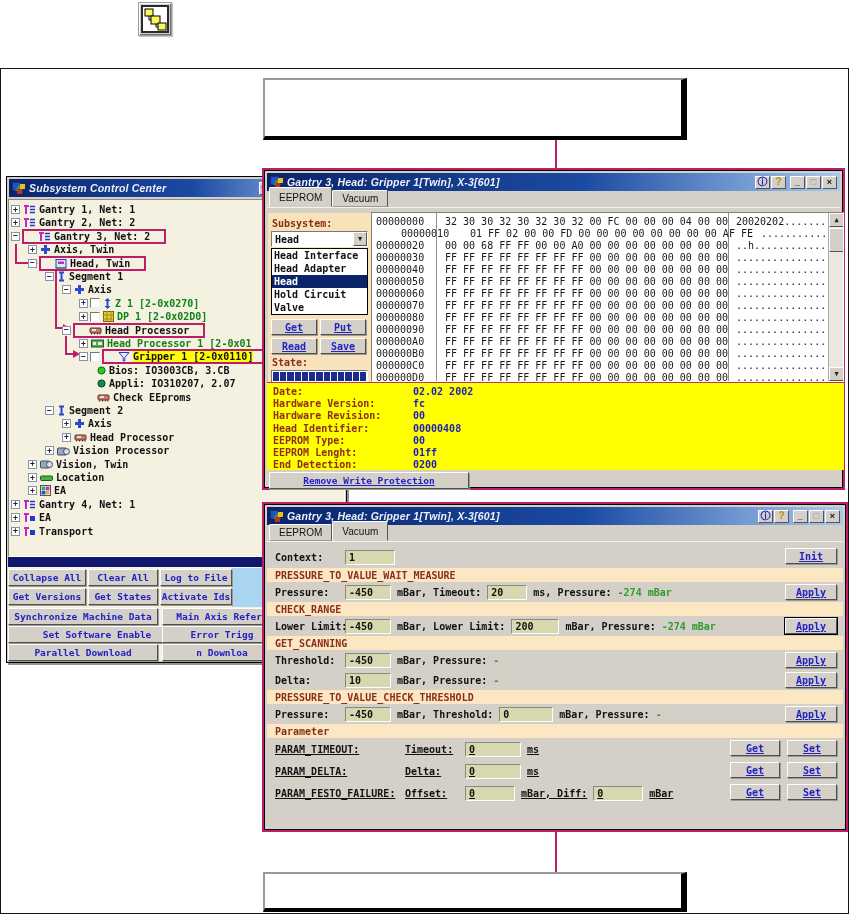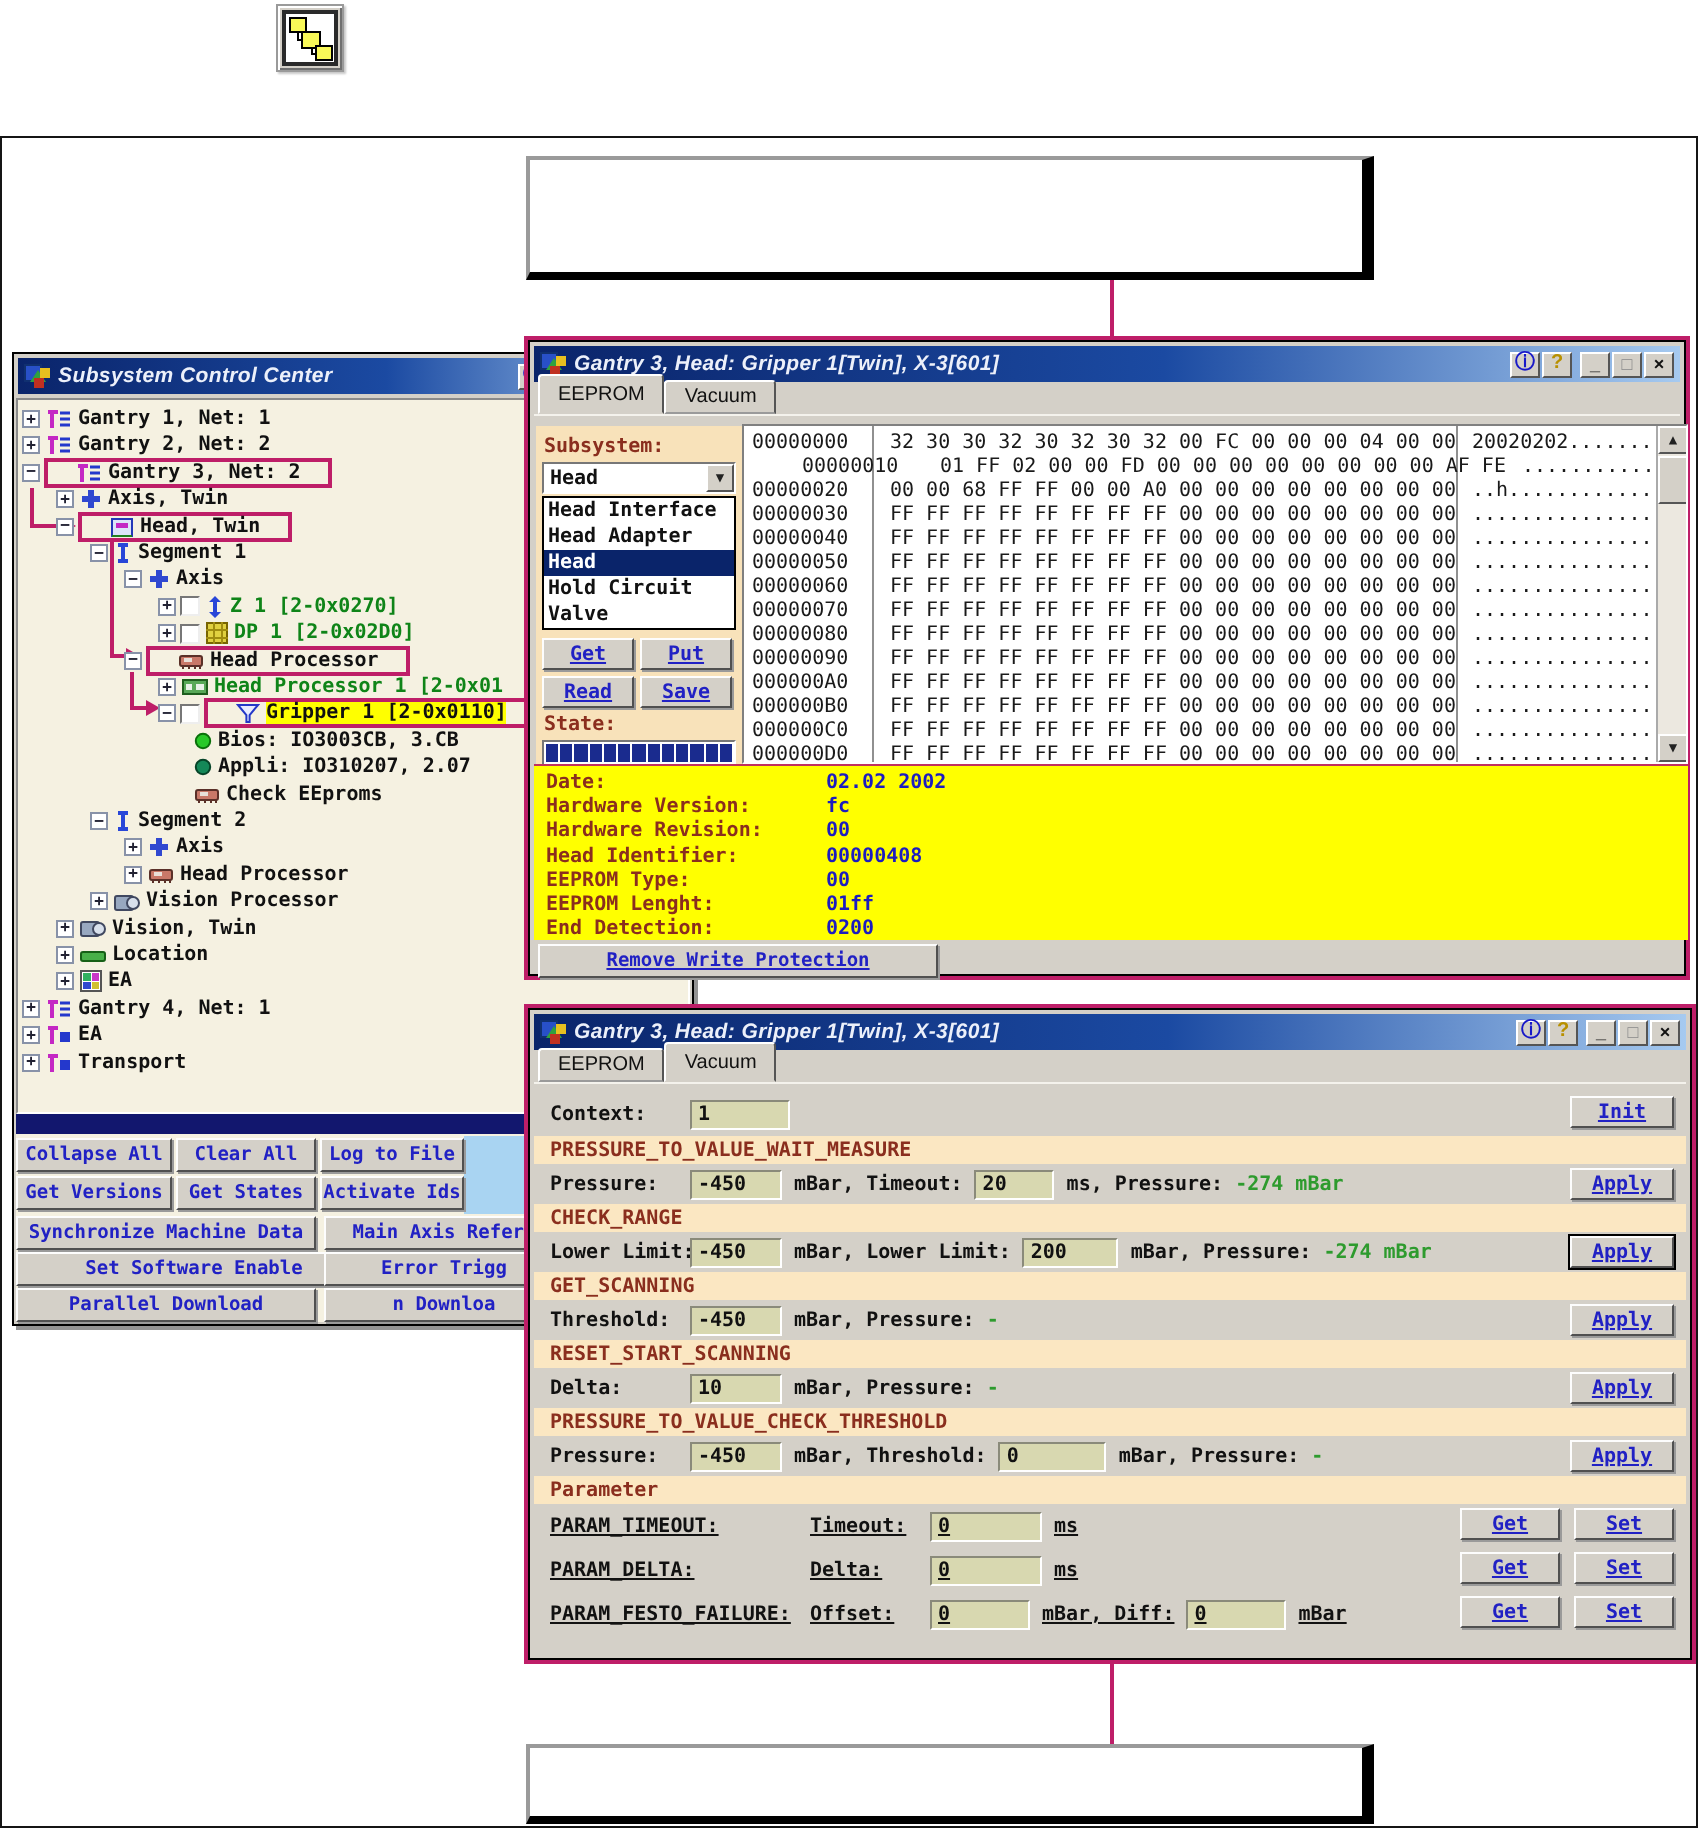--- a/index.html
+++ b/index.html
@@ -635,21 +635,20 @@
       <div class="vrow header">GET_SCANNING</div>
       <div class="vrow field">
         <span class="vlabel">Threshold:</span>
         <span class="vinput" style="width: 46px;">-450</span>
         <span class="vtext">mBar, Pressure:</span>
         <span class="vtext vgreen">-</span>
         <span class="vbtns">
           <span class="vbtn">Apply</span>
         </span>
       </div>
-      <div class="vrow header">RESET_START_SCANNING</div>
       <div class="vrow field">
         <span class="vlabel">Delta:</span>
         <span class="vinput" style="width: 46px;">10</span>
         <span class="vtext">mBar, Pressure:</span>
         <span class="vtext vgreen">-</span>
         <span class="vbtns">
           <span class="vbtn">Apply</span>
         </span>
       </div>
       <div class="vrow header">PRESSURE_TO_VALUE_CHECK_THRESHOLD</div>

